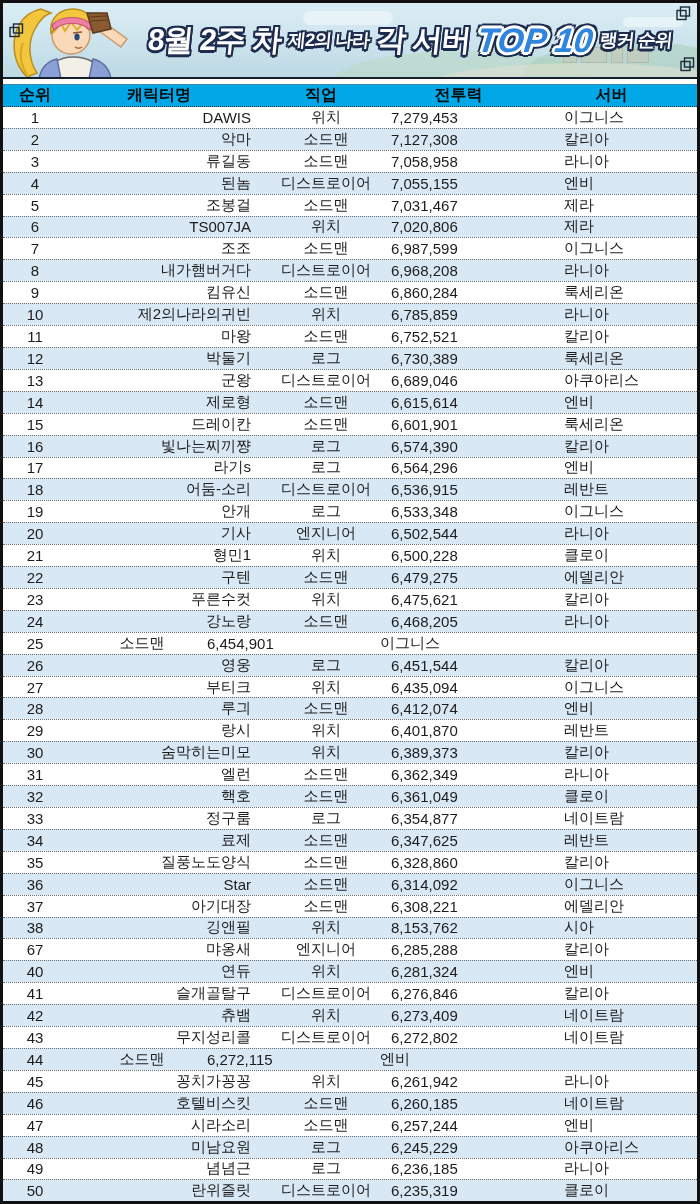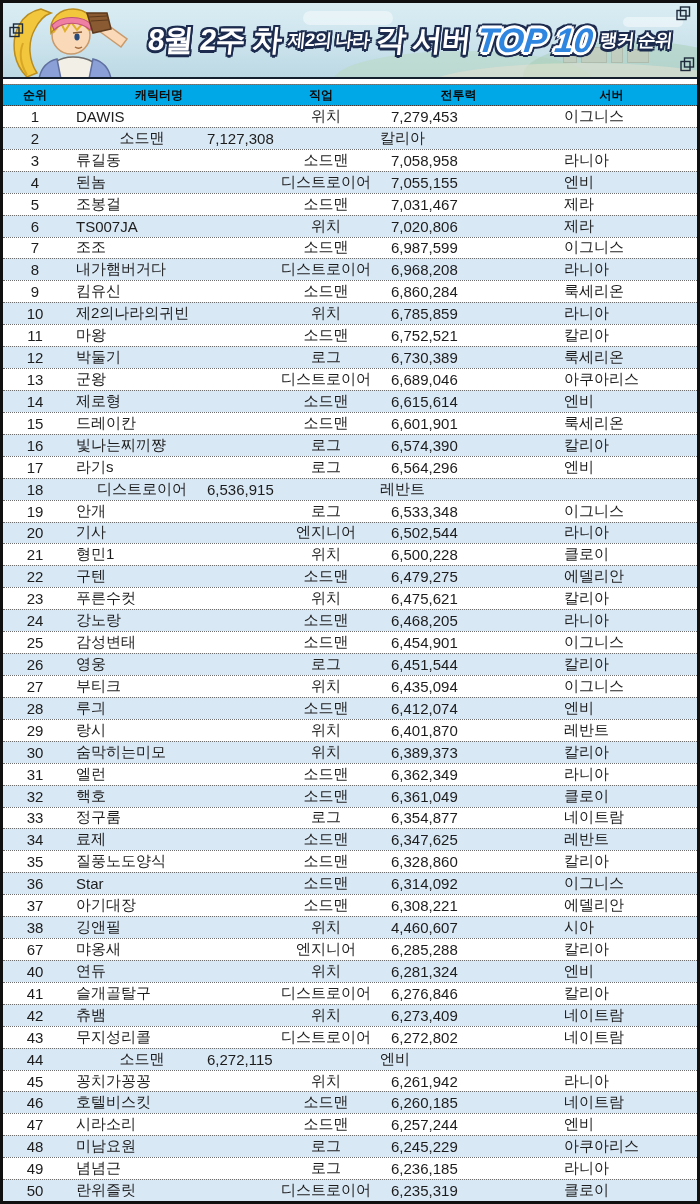--- a/index.html
+++ b/index.html
@@ -62,28 +62,28 @@
   .rm-tr{right:6px;top:3px;}
   .rm-br{right:2px;top:54px;}
 
   .spacer{height:5px;flex:0 0 5px;background:#fff;}
 
   
   .ranking-table{flex:1;display:flex;flex-direction:column;}
   .tr{display:flex;align-items:center;border-top:1px dotted #6d6d6d;}
   .thead{
     flex:0 0 22px;background:#00a8e8;font-weight:bold;color:#0b0b0b;
-    font-size:12px;border-bottom:1px dotted #3a3a3a;
+    font-size:16px;border-bottom:1px dotted #3a3a3a;
   }
   .row{flex:1;font-size:15px;color:#1c1c1c;}
   .row.alt{background:#d9e8f5;}
   .row:first-of-type{border-top:none;}
   .cell{overflow:hidden;white-space:nowrap;}
   .c-rank{flex:0 0 64px;text-align:center;}
-  .c-name{flex:0 0 184px;text-align:left;padding-left:9px;}
+  .c-name{flex:0 0 184px;text-align:right;padding-left:9px;}
   .c-job{flex:0 0 140px;text-align:center;padding-left:10px;}
   .c-power{flex:0 0 135px;padding-right:10px;}
   .c-server{flex:1;text-align:left;padding-left:38px;}
   .thead .cell{padding:0;text-align:center;}
 </style>
 </head>
 <body>
 
 <div class="page">
 
@@ -168,20 +168,21 @@
     <div style="display:flex;flex-direction:column;flex:1;" id="table-body">
         <div class="tr row">
     <div class="cell c-rank">1</div>
     <div class="cell c-name">DAWIS</div>
     <div class="cell c-job">위치</div>
     <div class="cell c-power">7,279,453</div>
     <div class="cell c-server">이그니스</div>
   </div>
         <div class="tr row alt">
     <div class="cell c-rank">2</div>
+    <div class="cell c-name">악마</div>
     <div class="cell c-job">소드맨</div>
     <div class="cell c-power">7,127,308</div>
     <div class="cell c-server">칼리아</div>
   </div>
         <div class="tr row">
     <div class="cell c-rank">3</div>
     <div class="cell c-name">류길동</div>
     <div class="cell c-job">소드맨</div>
     <div class="cell c-power">7,058,958</div>
     <div class="cell c-server">라니아</div>
@@ -279,20 +280,21 @@
   </div>
         <div class="tr row">
     <div class="cell c-rank">17</div>
     <div class="cell c-name">라기s</div>
     <div class="cell c-job">로그</div>
     <div class="cell c-power">6,564,296</div>
     <div class="cell c-server">엔비</div>
   </div>
         <div class="tr row alt">
     <div class="cell c-rank">18</div>
+    <div class="cell c-name">어둠-소리</div>
     <div class="cell c-job">디스트로이어</div>
     <div class="cell c-power">6,536,915</div>
     <div class="cell c-server">레반트</div>
   </div>
         <div class="tr row">
     <div class="cell c-rank">19</div>
     <div class="cell c-name">안개</div>
     <div class="cell c-job">로그</div>
     <div class="cell c-power">6,533,348</div>
     <div class="cell c-server">이그니스</div>
@@ -327,21 +329,20 @@
   </div>
         <div class="tr row alt">
     <div class="cell c-rank">24</div>
     <div class="cell c-name">강노랑</div>
     <div class="cell c-job">소드맨</div>
     <div class="cell c-power">6,468,205</div>
     <div class="cell c-server">라니아</div>
   </div>
         <div class="tr row">
     <div class="cell c-rank">25</div>
-    <div class="cell c-name">감성변태</div>
     <div class="cell c-job">소드맨</div>
     <div class="cell c-power">6,454,901</div>
     <div class="cell c-server">이그니스</div>
   </div>
         <div class="tr row alt">
     <div class="cell c-rank">26</div>
     <div class="cell c-name">영웅</div>
     <div class="cell c-job">로그</div>
     <div class="cell c-power">6,451,544</div>
     <div class="cell c-server">칼리아</div>
@@ -420,21 +421,21 @@
     <div class="cell c-rank">37</div>
     <div class="cell c-name">아기대장</div>
     <div class="cell c-job">소드맨</div>
     <div class="cell c-power">6,308,221</div>
     <div class="cell c-server">에델리안</div>
   </div>
         <div class="tr row alt">
     <div class="cell c-rank">38</div>
     <div class="cell c-name">깅앤필</div>
     <div class="cell c-job">위치</div>
-    <div class="cell c-power">4,460,607</div>
+    <div class="cell c-power">8,153,762</div>
     <div class="cell c-server">시아</div>
   </div>
         <div class="tr row">
     <div class="cell c-rank">67</div>
     <div class="cell c-name">먀옹새</div>
     <div class="cell c-job">엔지니어</div>
     <div class="cell c-power">6,285,288</div>
     <div class="cell c-server">칼리아</div>
   </div>
         <div class="tr row alt">

